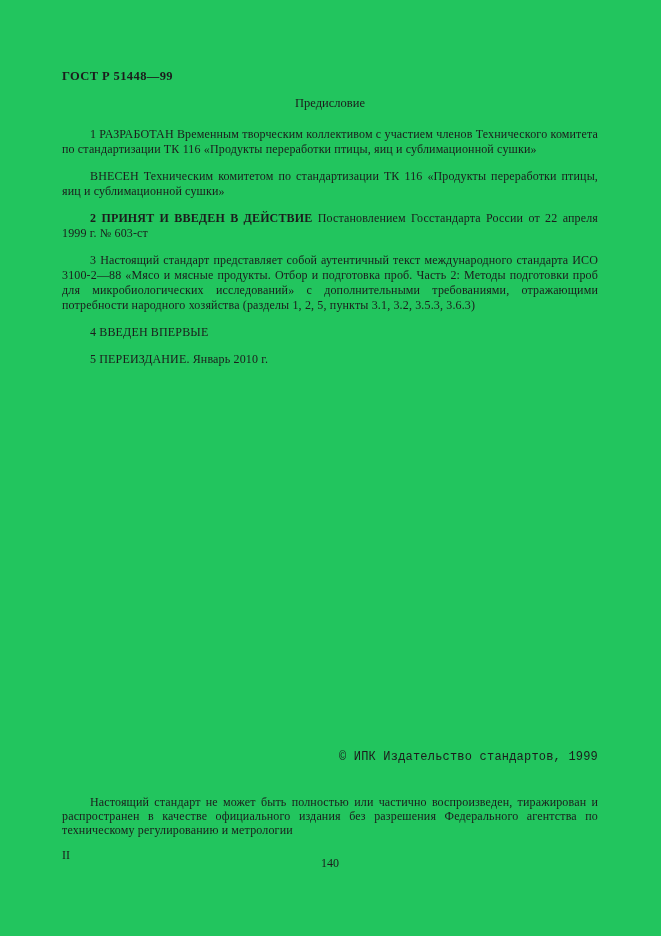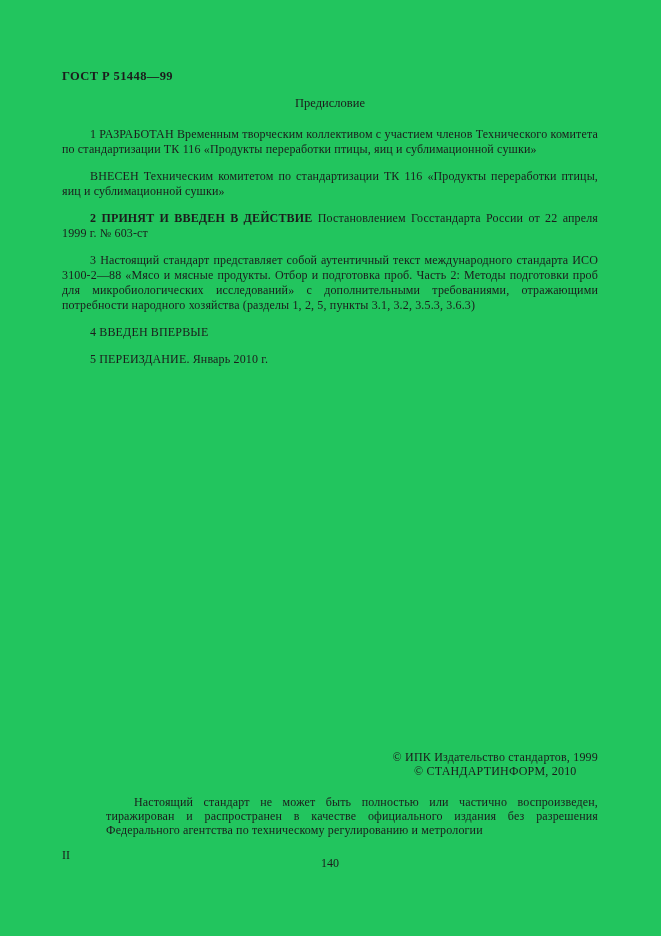--- a/index.html
+++ b/index.html
@@ -45,36 +45,36 @@
     margin: 0 0 12px 0;
     text-indent: 28px;
     text-align: justify;
     letter-spacing: 0.15px;
   }
   .lead-bold { font-weight: bold; }
   .copyright {
     position: absolute;
     right: 63px;
     top: 751px;
-    text-align: center;
+    text-align: left;
     font-size: 12px;
     line-height: 13.5px;
     letter-spacing: 0.2px;
+    font-family: Liberation Mono, monospace;
   }
   .restriction {
     position: absolute;
     left: 62px;
     right: 63px;
     top: 795px;
     font-size: 12px;
     line-height: 14px;
     text-indent: 28px;
     text-align: justify;
     letter-spacing: 0.15px;
-    margin-left: 44px;
   }
   .footer {
     position: absolute;
     left: 62px;
     right: 63px;
     top: 848px;
     height: 16px;
     font-size: 12px;
   }
   .footer .sheet-num {
@@ -103,21 +103,20 @@
     <p>1 РАЗРАБОТАН Временным творческим коллективом с участием членов Технического комитета по стандартизации ТК 116 «Продукты переработки птицы, яиц и сублимационной сушки»</p>
     <p>ВНЕСЕН Техническим комитетом по стандартизации ТК 116 «Продукты переработки птицы, яиц и сублимационной сушки»</p>
     <p><span class="lead-bold">2 ПРИНЯТ И ВВЕДЕН В ДЕЙСТВИЕ</span><span> Постановлением Госстандарта России от 22 апреля 1999 г. № 603-ст</span></p>
     <p>3 Настоящий стандарт представляет собой аутентичный текст международного стандарта ИСО 3100-2—88 «Мясо и мясные продукты. Отбор и подготовка проб. Часть 2: Методы подготовки проб для микробиологических исследований» с дополнительными требованиями, отражающими потребности народного хозяйства (разделы 1, 2, 5, пункты 3.1, 3.2, 3.5.3, 3.6.3)</p>
     <p>4 ВВЕДЕН ВПЕРВЫЕ</p>
     <p>5 ПЕРЕИЗДАНИЕ. Январь 2010 г.</p>
   </div>
 
   <div class="copyright">
     <div>© ИПК Издательство стандартов, 1999</div>
-    <div>© СТАНДАРТИНФОРМ, 2010</div>
   </div>
 
   <div class="restriction">Настоящий стандарт не может быть полностью или частично воспроизведен, тиражирован и распространен в качестве официального издания без разрешения Федерального агентства по техническому регулированию и метрологии</div>
 
   <div class="footer">
     <span class="sheet-num">II</span>
     <span class="page-num">140</span>
   </div>
 
 </div>

